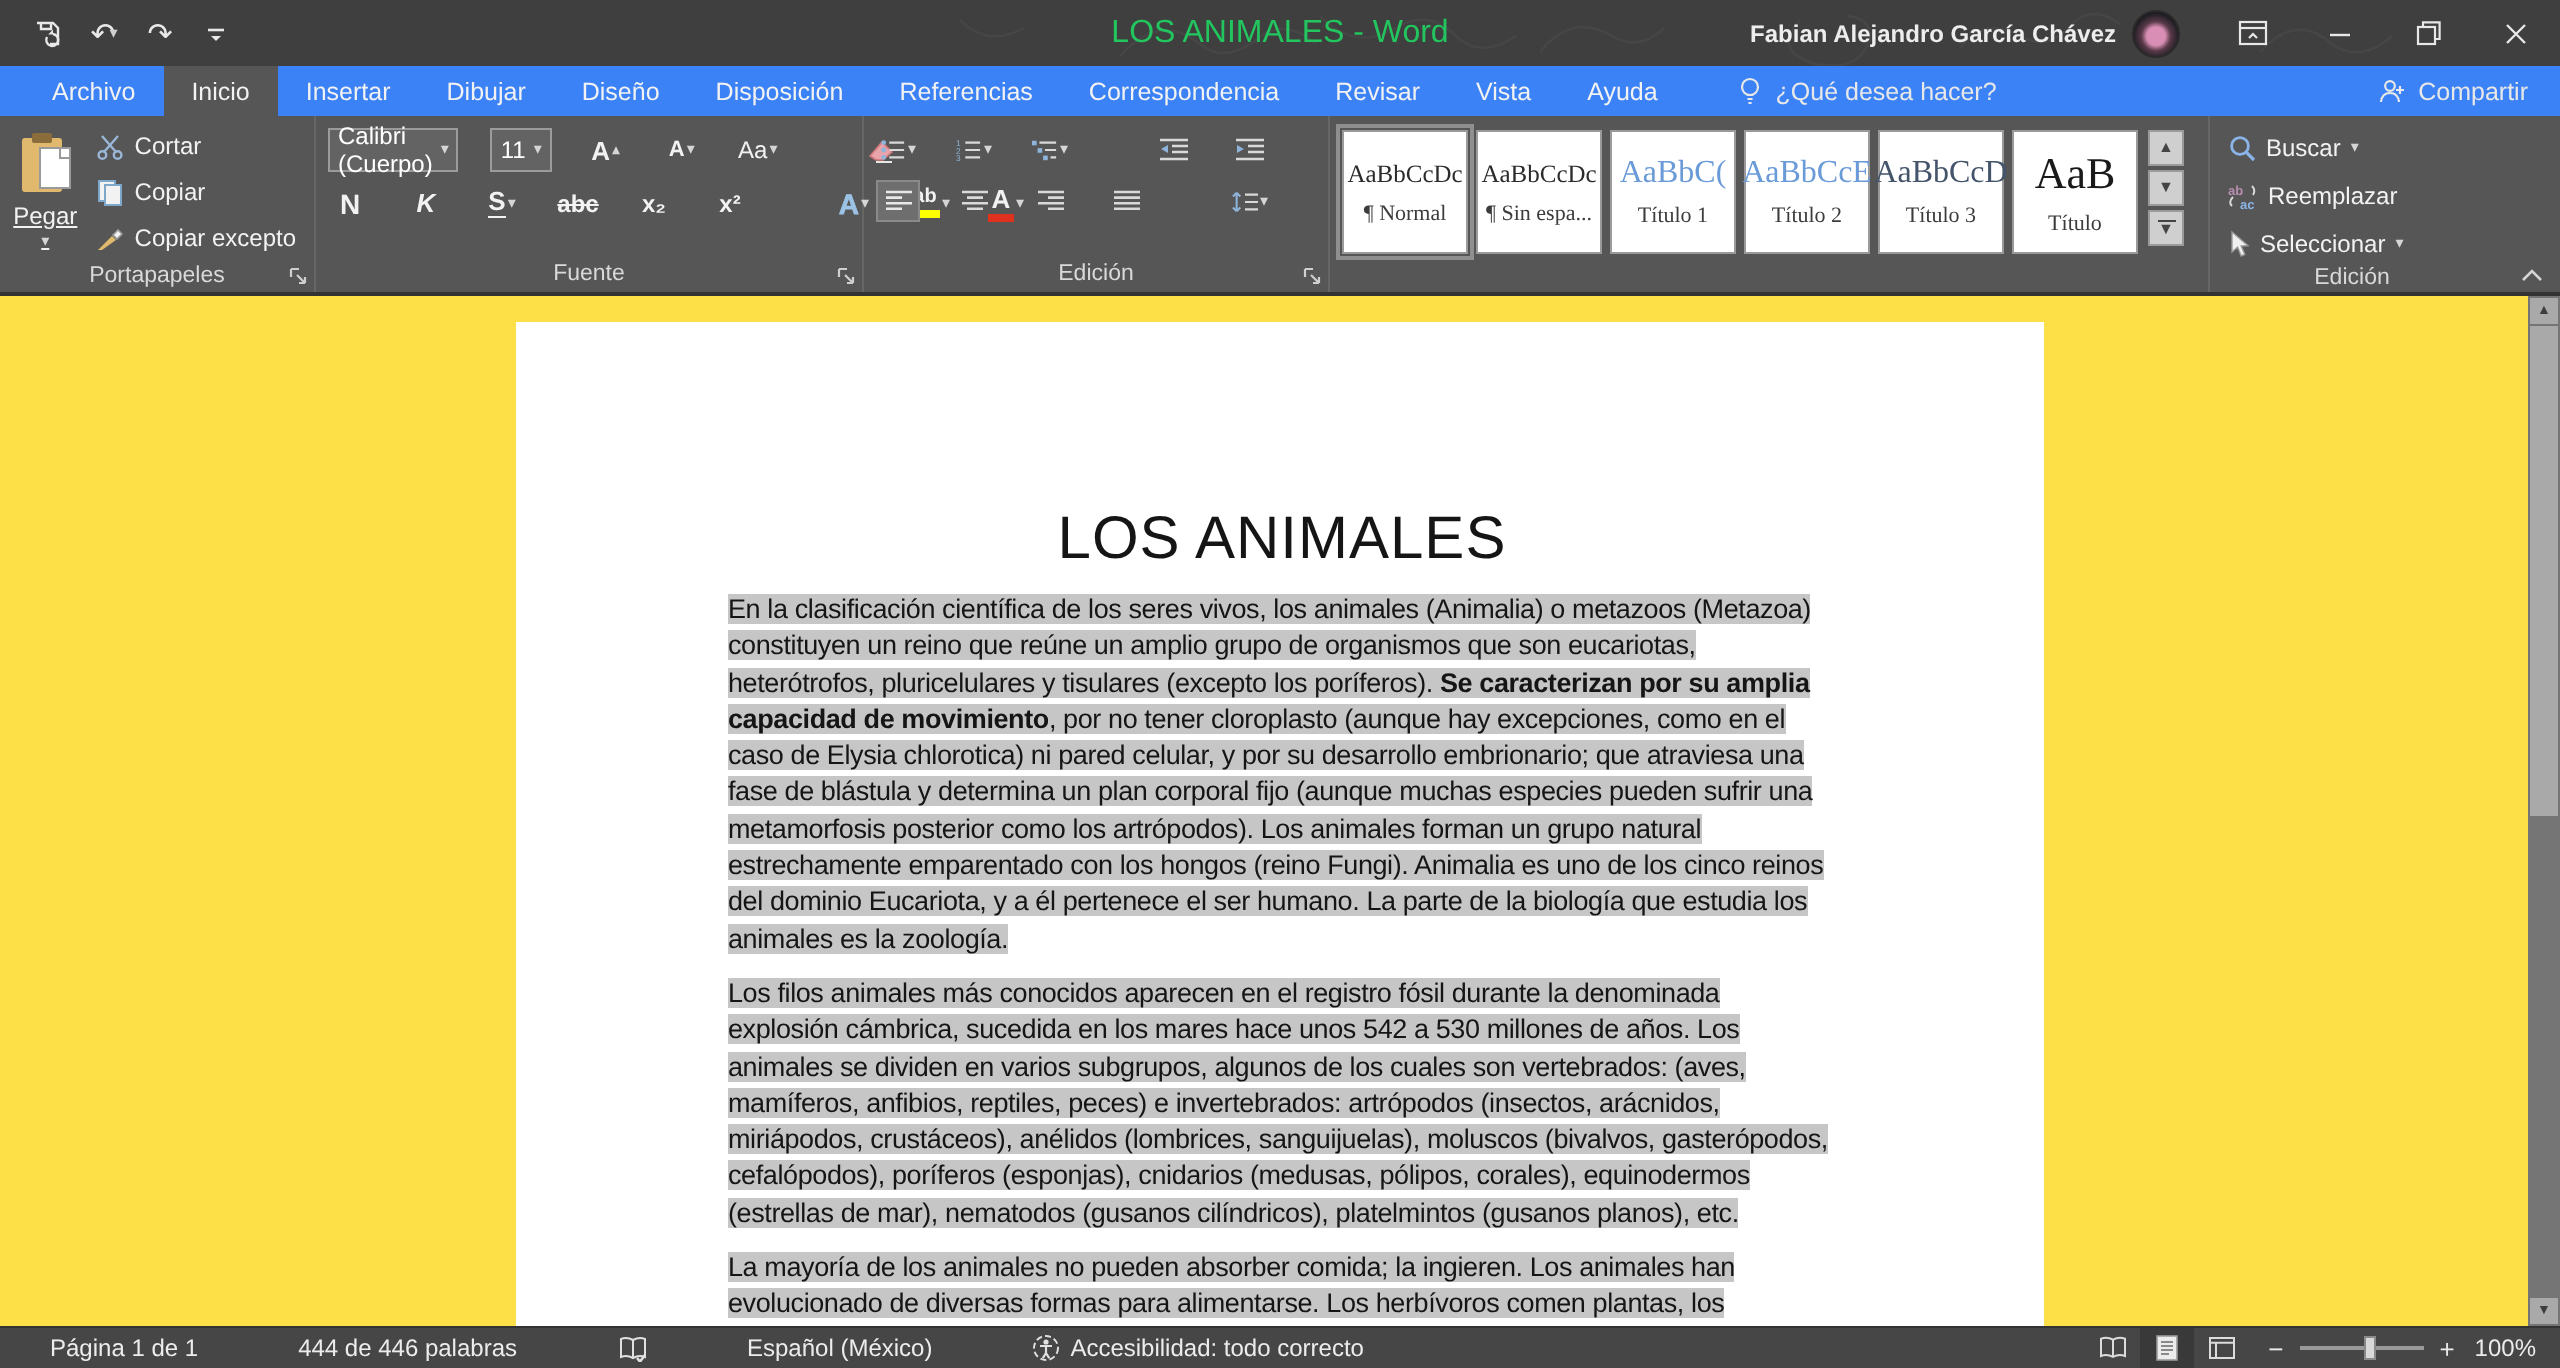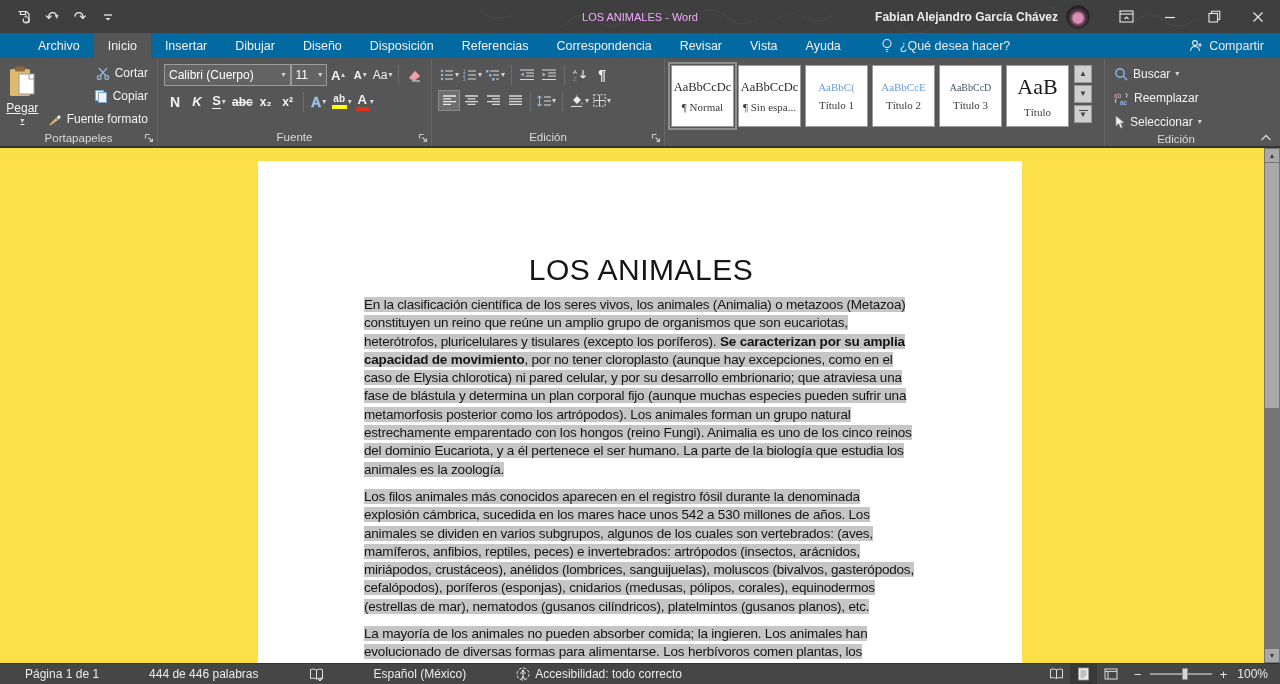--- a/index.html
+++ b/index.html
@@ -9,49 +9,49 @@
 
   
   .titlebar { height:33px; background:#3f3f3f; position:relative; display:flex;
     align-items:center; color:#e8e8e8; flex:0 0 auto; }
   .ornament { position:absolute; inset:0; opacity:.55; pointer-events:none; }
   .qat { display:flex; align-items:center; gap:4px; padding-left:12px; position:relative; z-index:2; }
   .qat-btn { display:flex; align-items:center; justify-content:center; height:24px; min-width:24px;
     color:#e8e8e8; font-size:15px; cursor:default; }
   .qat-chev { font-size:8px; color:#cfcfcf; margin-left:-3px; }
   .tb-title { position:absolute; left:0; right:0; top:0; height:33px; display:flex;
-    align-items:center; justify-content:center; font-size:11px; color:#f0abfc; z-index:1; }
+    align-items:center; justify-content:center; font-size:16px; color:#22c55e; z-index:1; }
   .tb-right { margin-left:auto; display:flex; align-items:center; z-index:2; height:33px;font-weight:bold; }
   .tb-user { font-size:12px; color:#ededed; margin-right:8px; }
   .avatar { width:24px; height:24px; border-radius:50%; margin-right:14px;
     background:radial-gradient(circle at 50% 55%, #d98fb5 0 28%, #5a3a4a 45%, #1d1d22 70%); border:1px solid #2a2a2a; }
   .winbtn { width:44px; height:33px; display:flex; align-items:center; justify-content:center; color:#e8e8e8; }
 
   
-  .tabrow { height:25px; background:#0369a1; display:flex; align-items:stretch;
-    color:#f2f2f2; font-size:12.5px; padding-left:24px; flex:0 0 auto; position:relative; }
+  .tabrow { height:25px; background:#3b82f6; display:flex; align-items:stretch;
+    color:#f2f2f2; font-size:12.5px; padding-left:12px; flex:0 0 auto; position:relative; }
   .tab { display:flex; align-items:center; padding:0 14px; cursor:default; }
   .tab.active { background:#565656; }
   .tellme { display:flex; align-items:center; gap:7px; margin-left:26px; color:#e8e8e8; }
   .share { margin-left:auto; display:flex; align-items:center; gap:6px; padding-right:16px; color:#e8e8e8; }
 
   
   .ribbon { height:90px; background:#565656; display:flex; color:#f2f2f2; font-size:12px;
     flex:0 0 auto; position:relative; border-bottom:2px solid #333; }
   .group { display:flex; flex-direction:column; border-right:1px solid #666; position:relative; }
   .gbody { flex:1; display:flex; align-items:flex-start; padding:5px 6px 0 6px; }
   .glabel { height:18px; display:flex; align-items:center; justify-content:center;
     font-size:11.5px; color:#d9d9d9; position:relative; }
   .launcher { position:absolute; right:3px; bottom:3px; }
   .chev { font-size:8px; color:#d5d5d5; line-height:1; }
   .bigbtn { width:46px; display:flex; flex-direction:column; align-items:center; gap:2px; padding-top:2px;text-decoration:underline; }
-  .stack { display:flex; flex-direction:column; justify-content:flex-start; gap:3px; margin-left:6px;align-items:flex-end; }
+  .stack { display:flex; flex-direction:column; justify-content:flex-start; gap:3px; margin-left:6px; }
   .smallbtn { display:flex; align-items:center; gap:5px; height:20px; padding:0 3px; cursor:default; white-space:nowrap; }
   .fontrows { display:flex; flex-direction:column; gap:5px; width:100%; padding-top:1px; }
-  .frow { display:flex; align-items:center; gap:0; }
+  .frow { display:flex; align-items:center; gap:16px; }
   .combo { background:#636363; border:1px solid #9b9b9b; color:#fff; height:22px;
     display:flex; align-items:center; padding:0 4px; gap:4px; }
   .combo .val { flex:1; font-size:12px; }
   .icbtn { min-width:22px; height:21px; display:flex; align-items:center; justify-content:center;
     gap:1px; padding:0 2px; cursor:default; }
   .icbtn.active { background:#6e6e6e; border:1px solid #8a8a8a; }
   .vsep { width:1px; height:20px; background:#6c6c6c; margin:0 4px; }
   .bold-n { font-weight:bold; font-size:14px; }
   .ital-k { font-style:italic; font-weight:bold; font-size:13px; }
   .und-s { font-weight:bold; font-size:13px; border-bottom:1.5px solid #f2f2f2; line-height:1.05; }
@@ -62,22 +62,22 @@
   .fc-bar { width:13px; height:4px; background:#e0301e; margin-top:1px; }
   .fc-a { font-weight:bold; font-size:13px; }
   .hl-ab { font-size:10px; font-weight:bold; }
 
   
   .styles-cards { display:flex; gap:4px; align-items:flex-start;font-family:Liberation Serif, serif; }
   .card { width:63px; height:62px; background:#fff; color:#2b2b2b; display:flex; flex-direction:column;
     align-items:center; justify-content:center; gap:6px; border:1px solid #9a9a9a; cursor:default; }
   .card.sel { outline:2px solid #8f8f8f; outline-offset:1px; }
   .card .sample { font-size:12.5px; white-space:nowrap; }
-  .card .sample.h1,.card .sample.h2 { color:#6a9bd8; font-size:11px; }
-  .card .sample.h3 { color:#44546a; font-size:10px; }
+  .card .sample.h1,.card .sample.h2 { color:#6a9bd8; font-size:16px; }
+  .card .sample.h3 { color:#44546a; font-size:16px; }
   .card .sample.ttl { font-size:22px; color:#1a1a1a; }
   .card .cname { font-size:11px; color:#3c3c3c; white-space:nowrap; }
   .gal-scroll { display:flex; flex-direction:column; gap:2px; margin-left:5px; }
   .gal-btn { width:18px; height:18px; background:#cfcfcf; border:1px solid #9a9a9a; color:#444;
     display:flex; align-items:center; justify-content:center; font-size:8px; flex-direction:column; line-height:1; }
 
   .edit-stack { display:flex; flex-direction:column; gap:4px; padding-top:1px; }
   .collapse-btn { position:absolute; right:8px; bottom:4px; color:#d5d5d5; }
 
   
@@ -239,21 +239,21 @@
                 <rect x="1.5" y="1.5" width="8" height="10" fill="#f2f2f2" stroke="#7fa7cc" stroke-width="1"></rect>
                 <rect x="4.5" y="3.5" width="8" height="10" fill="#f2f2f2" stroke="#7fa7cc" stroke-width="1"></rect>
               </svg>
             <span>Copiar</span>
           </div>
           <div class="smallbtn">
             <svg width="14" height="14" viewBox="0 0 14 14">
                 <path d="M1 13 L8 6 L10 8 L3 13 z" fill="#e0b96e"></path>
                 <path d="M8.5 5.5 L11 3 L13 5 L10.5 7.5 z" fill="#f2f2f2" stroke="#9a9a9a" stroke-width=".8"></path>
               </svg>
-            <span>Fuente formato</span>
+            <span>Copiar excepto</span>
           </div>
         </div>
       </div>
       <div class="glabel">
           <span>Portapapeles</span>
         <span class="launcher">
             <svg width="10" height="10" viewBox="0 0 10 10">
               <path d="M1.5 1.5 h4 M1.5 1.5 v4" stroke="#cfcfcf" stroke-width="1.1" fill="none"></path>
               <path d="M4.5 4.5 L8.5 8.5 M8.5 8.5 h-3 M8.5 8.5 v-3" stroke="#cfcfcf" stroke-width="1.1" fill="none"></path>
             </svg>

